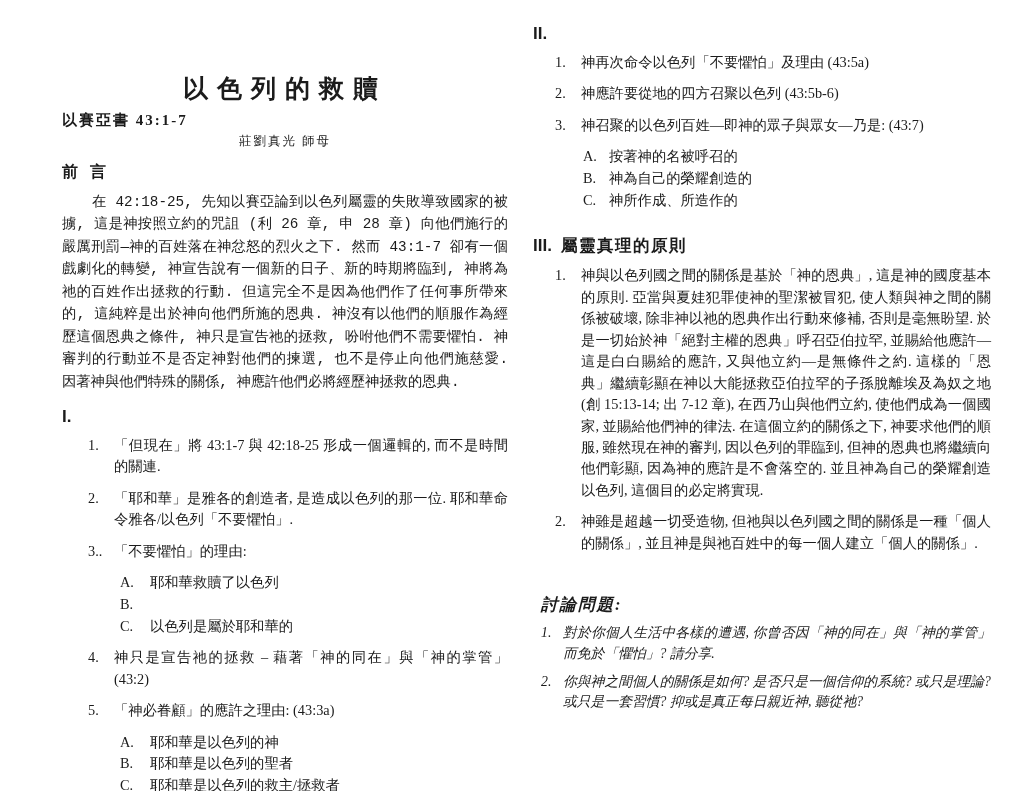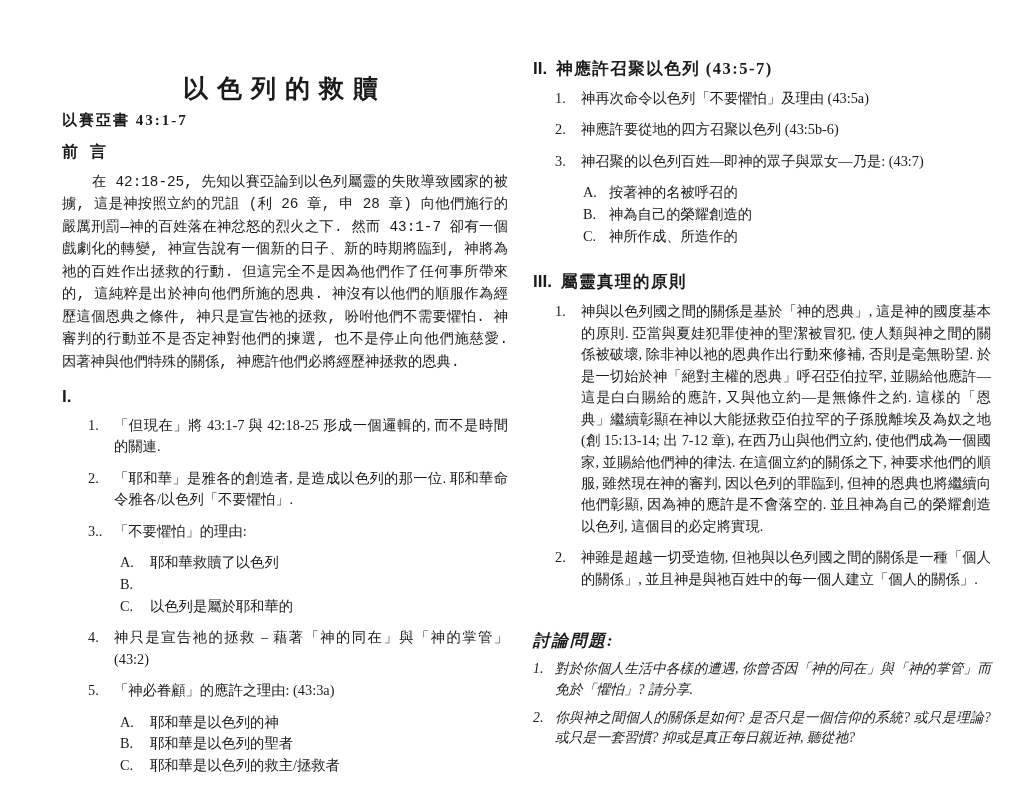--- a/index.html
+++ b/index.html
@@ -100,25 +100,25 @@
     font-size: 14.3px;
     line-height: 1.52;
   }
   .subitem .subnum {
     flex: none;
     width: 30px;
   }
   .col-right .subitem .subnum { width: 26px; }
 
   
-  .col-right .sec-heading.top { margin-top: 58px; }
+  .col-right .sec-heading.top { margin-top: 24px; }
   .col-right .sec-heading.third { margin-top: 24px; }
 
   
-  .discussion { margin-top: 40px; }
+  .discussion { margin-top: 40px; margin-left: 8px; }
   .discussion-heading {
     font-size: 16.5px;
     font-weight: bold;
     font-style: italic;
     letter-spacing: 2px;
   }
   .question {
     display: flex;
     margin-top: 7px;
     font-size: 13.8px;
@@ -134,20 +134,21 @@
 </style>
 </head>
 <body>
 
 <div class="page">
 
   <div class="col col-left">
 
     <div class="doc-title">以色列的救贖</div>
     <div class="doc-subtitle">以賽亞書 43:1-7</div>
+    <div class="doc-author">莊劉真光 師母</div>
 
     <div class="preface-heading">前 言</div>
     <p class="preface-body">在 42:18-25, 先知以賽亞論到以色列屬靈的失敗導致國家的被擄, 這是神按照立約的咒詛 (利 26 章, 申 28 章) 向他們施行的嚴厲刑罰—神的百姓落在神忿怒的烈火之下. 然而 43:1-7 卻有一個戲劇化的轉變, 神宣告說有一個新的日子、新的時期將臨到, 神將為祂的百姓作出拯救的行動. 但這完全不是因為他們作了任何事所帶來的, 這純粹是出於神向他們所施的恩典. 神沒有以他們的順服作為經歷這個恩典之條件, 神只是宣告祂的拯救, 吩咐他們不需要懼怕. 神審判的行動並不是否定神對他們的揀選, 也不是停止向他們施慈愛. 因著神與他們特殊的關係, 神應許他們必將經歷神拯救的恩典.</p>
 
     <div class="sec-heading first">
       <span class="sec-num">I.</span>
     </div>
 
     <div class="items">
 
@@ -203,21 +204,20 @@
         </div>
       </div>
 
     </div>
   </div>
 
   <div class="col col-right">
 
     <div class="sec-heading top">
       <span class="sec-num">II.</span>
-      <span class="sec-title">神應許召聚以色列 (43:5-7)</span>
     </div>
 
     <div class="items">
       <div class="item">
         <span class="num">1.</span>
         <span class="txt">神再次命令以色列「不要懼怕」及理由 (43:5a)</span>
       </div>
       <div class="item">
         <span class="num">2.</span>
         <span class="txt">神應許要從地的四方召聚以色列 (43:5b-6)</span>

